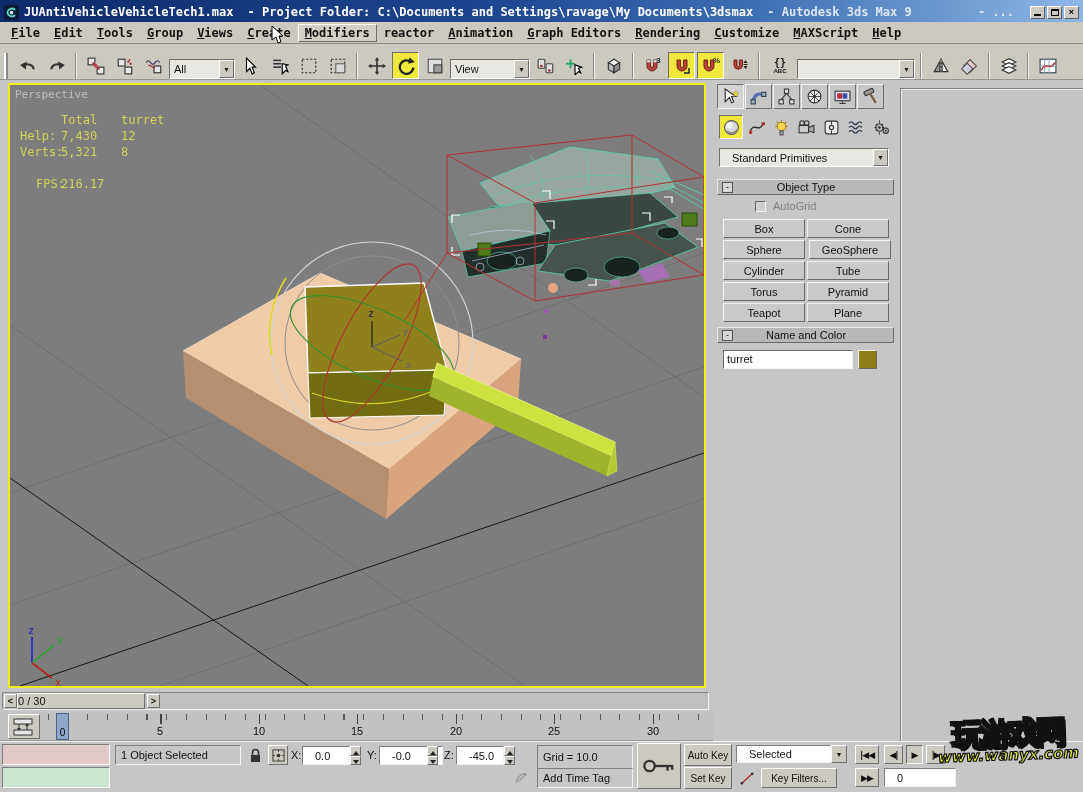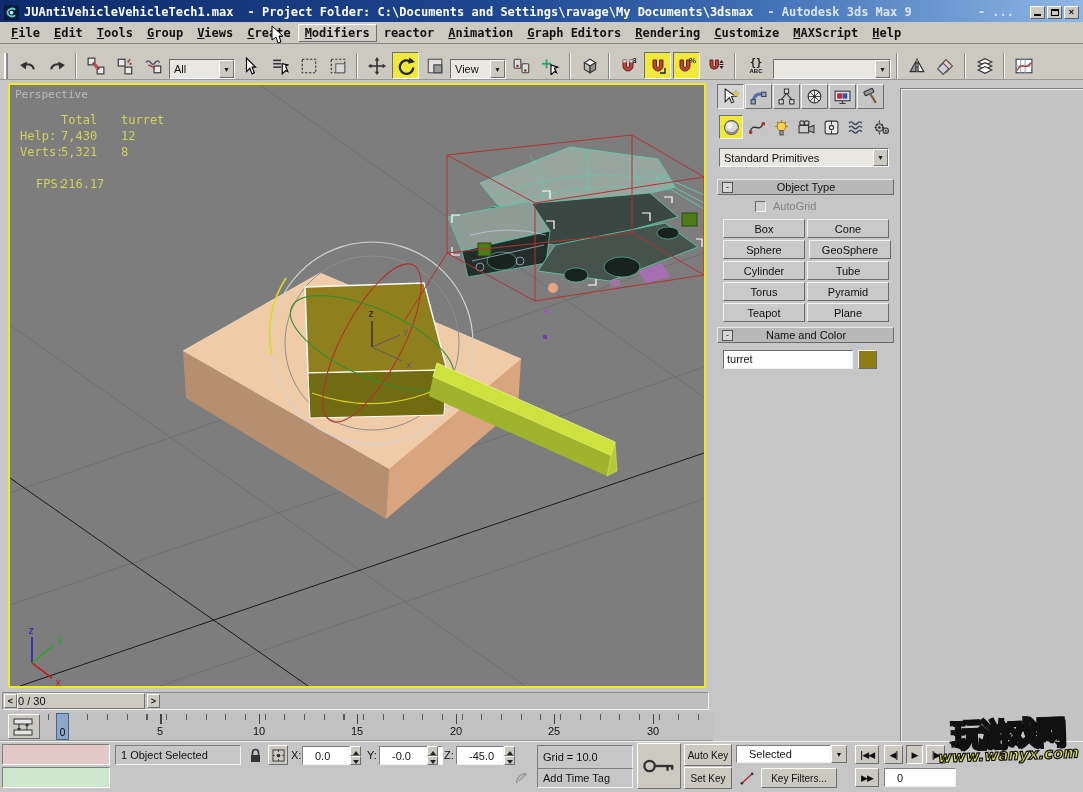--- a/index.html
+++ b/index.html
@@ -76,21 +76,21 @@
   .pcontent{position:absolute;left:0;top:0;width:186px;height:100%}
   .emptycol{position:absolute;left:187px;top:8px;right:0;bottom:0;background:#c4c4c4;
     border-left:1px solid #7e7e7e;border-top:1px solid #7e7e7e;box-shadow:inset 1px 1px 0 #e9e9e9}
   .ptab{position:absolute;top:4px;width:27px;height:25px;display:flex;align-items:center;justify-content:center;
     background:#c6c6c6;border:1px solid;border-color:#f2f2f2 #6e6e6e #6e6e6e #f2f2f2}
   .ptab.active{border-color:#6e6e6e #f2f2f2 #f2f2f2 #6e6e6e;background:#d4d4d4}
   .pcat{position:absolute;top:35px;width:24px;height:24px;display:flex;align-items:center;justify-content:center;
     background:#c6c6c6;border:1px solid transparent}
   .pcat.active{background:#f0e93c;border:1px solid;border-color:#6e6e6e #f2f2f2 #f2f2f2 #6e6e6e}
   .pdd{position:absolute;left:6px;top:68px;width:170px;height:19px;background:#e9e7e1;border:1px solid;
-    border-color:#6e6e6e #fff #fff #6e6e6e;display:flex;align-items:center;font-size:11px;padding-left:4px}
+    border-color:#6e6e6e #fff #fff #6e6e6e;display:flex;align-items:center;font-size:11px;padding-left:12px}
   .rhead{position:absolute;left:4px;width:177px;height:16px;background:#b8b8b8;border:1px solid;
     border-color:#e8e8e8 #6a6a6a #6a6a6a #e8e8e8;font:11px "Liberation Sans",sans-serif;display:flex;align-items:center}
   .rminus{width:11px;height:11px;background:#d6d6d6;border:1px solid #555;font:9px "Liberation Sans",sans-serif;
     display:flex;align-items:center;justify-content:center;margin:0 4px;line-height:1}
   .rtitle{flex:1;text-align:center;padding-right:18px}
   .agbox{position:absolute;left:42px;top:121px;width:11px;height:11px;background:#cfcfcf;border:1px solid;
     border-color:#6a6a6a #f2f2f2 #f2f2f2 #6a6a6a}
   .aglabel{position:absolute;left:60px;top:120px;font:11px "Liberation Sans",sans-serif;color:#828282}
   .obtn{position:absolute;width:82px;height:19px;background:#c9c9c9;border:1px solid;
     border-color:#f2f2f2 #6a6a6a #6a6a6a #f2f2f2;font:11px "Liberation Sans",sans-serif;
@@ -253,21 +253,21 @@
         <path d="M13 5 A6 6 0 1 0 14.5 9.5" fill="none" stroke="#222" stroke-width="2"></path>
         <polygon points="11,0.5 16,4.5 10,6" fill="#222"></polygon>
       </svg>
   </div>
   <div class="tbtn">
     <svg width="18" height="18" viewBox="0 0 16 16">
         <rect x="2" y="2" width="12" height="12" fill="#e0e0e0" stroke="#555"></rect>
         <rect x="7" y="7" width="7" height="7" fill="#9a9a9a" stroke="#444"></rect>
       </svg>
   </div>
-  <div class="tdd" style="width:56px">
+  <div class="tdd" style="width:80px">
     <span>View</span>
     <span class="ddbtn">▼</span>
   </div>
   <div class="tbtn">
     <svg width="18" height="18" viewBox="0 0 16 16">
         <rect x="1" y="2" width="6" height="8" rx="1" fill="#dcdcdc" stroke="#444"></rect>
         <rect x="8" y="6" width="6" height="8" rx="1" fill="#dcdcdc" stroke="#444"></rect>
         <circle cx="4" cy="8" r="1.2" fill="#a03030"></circle>
         <circle cx="11" cy="12" r="1.2" fill="#a03030"></circle>
       </svg>

